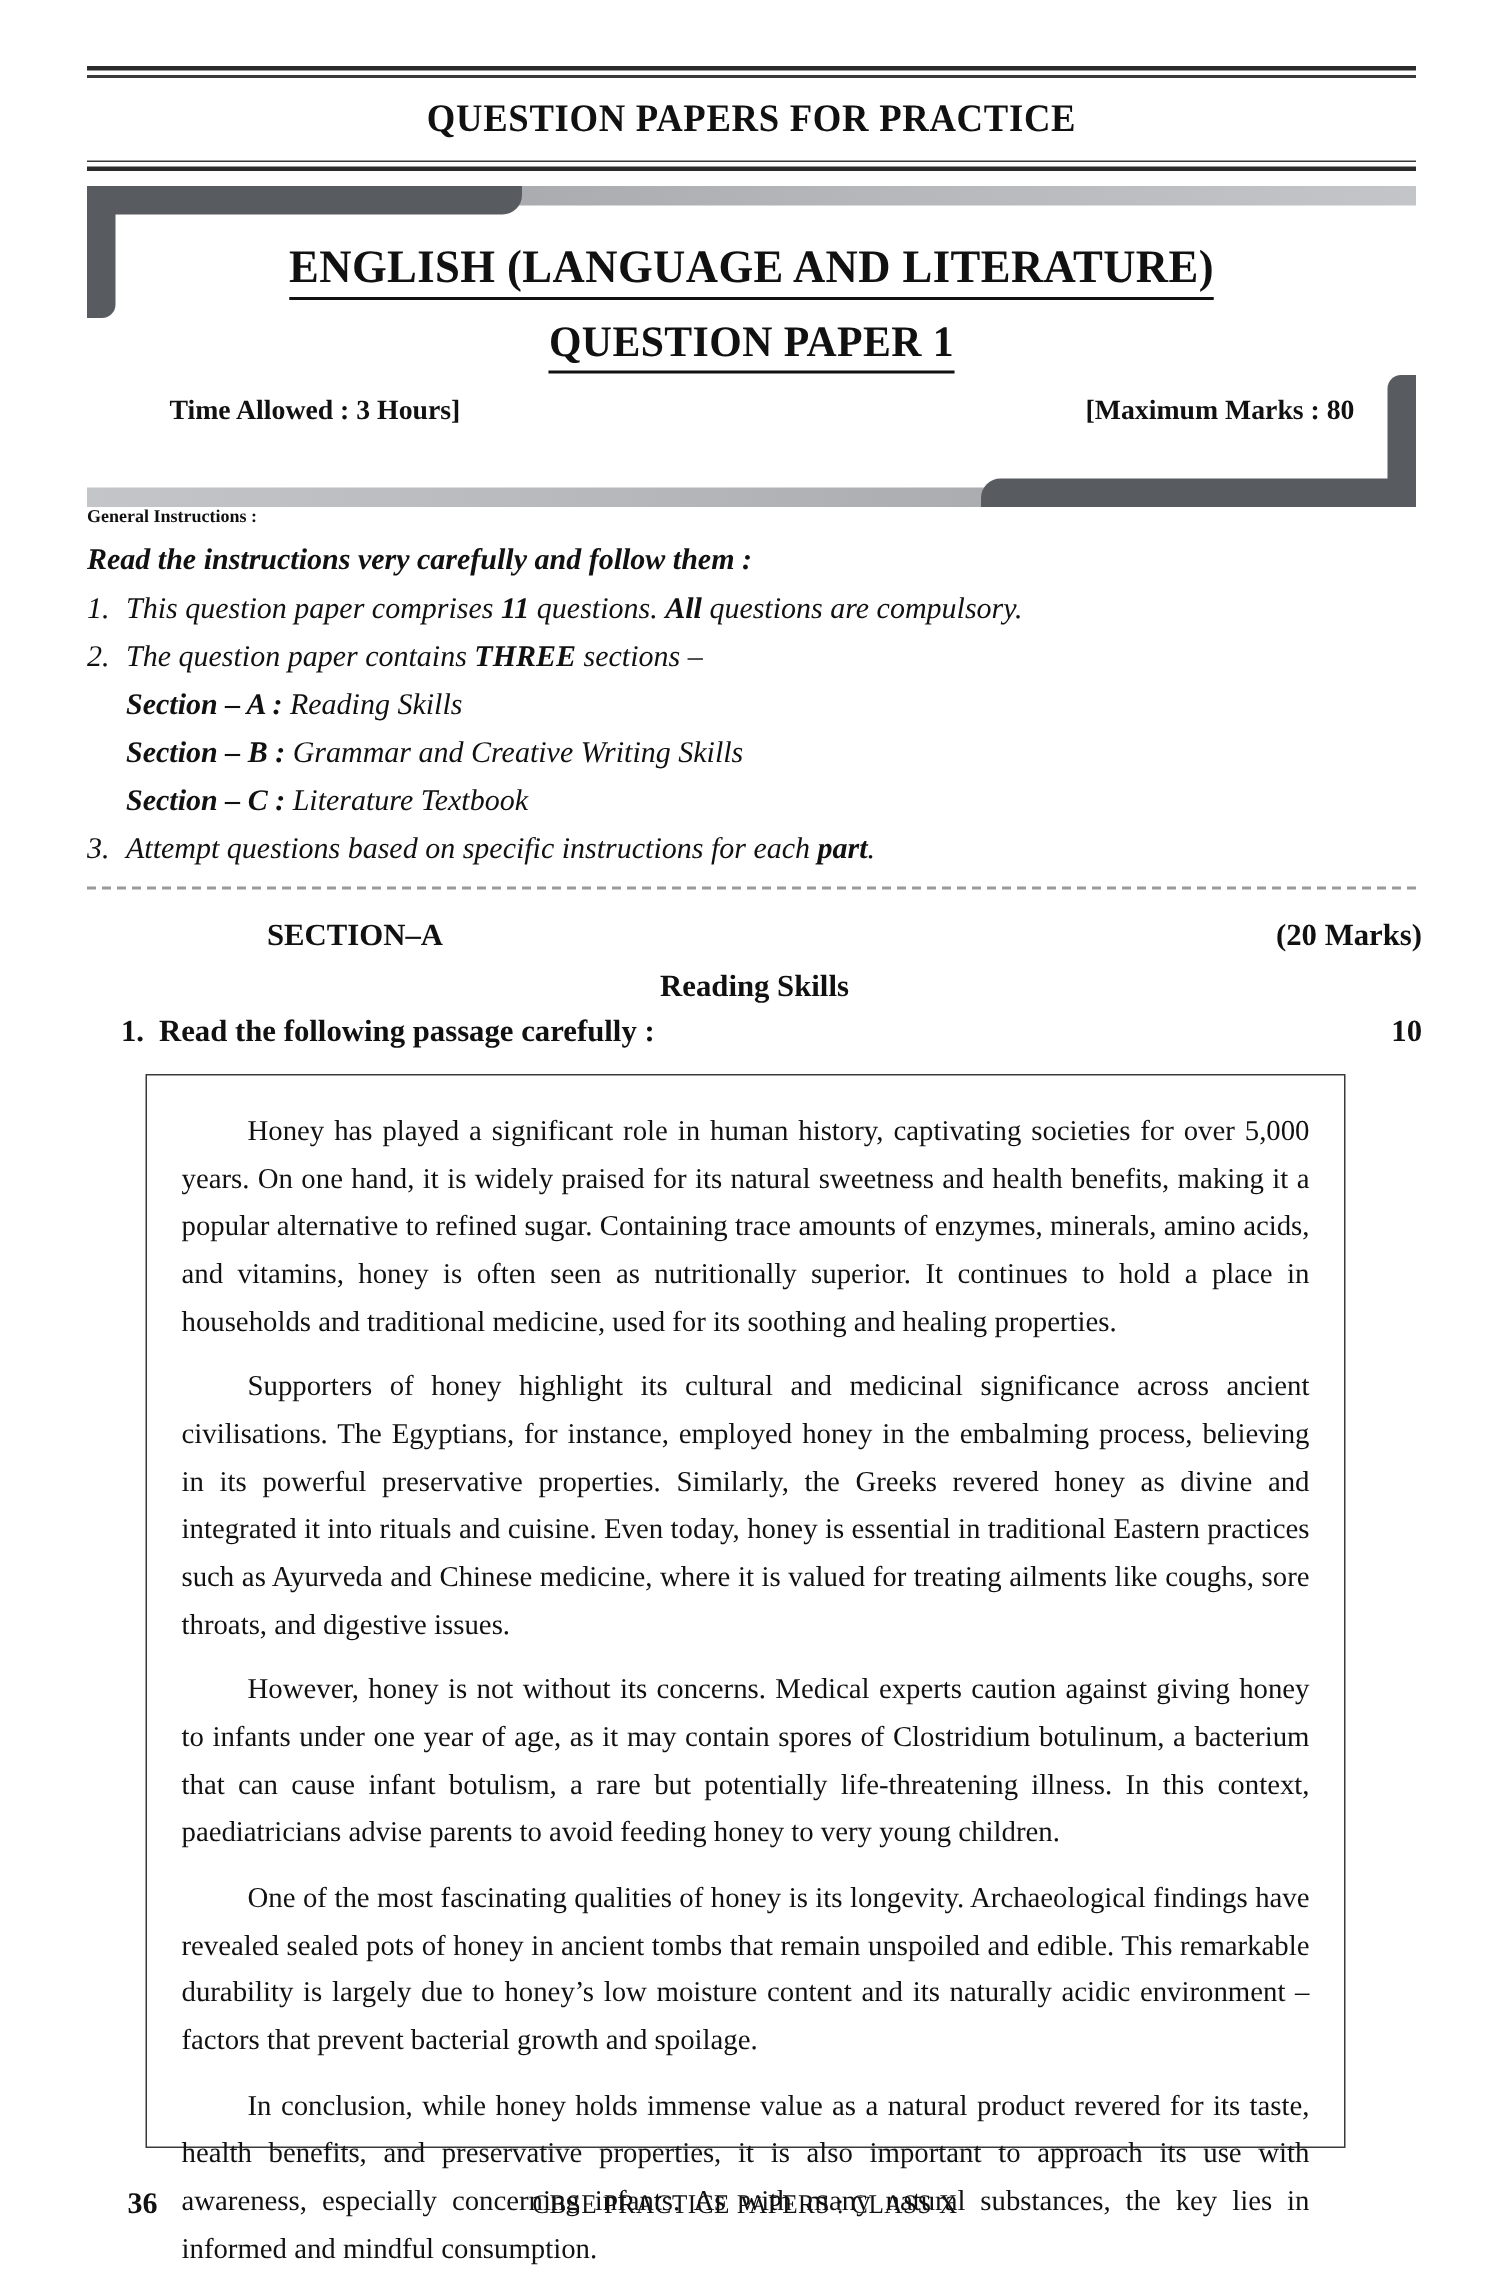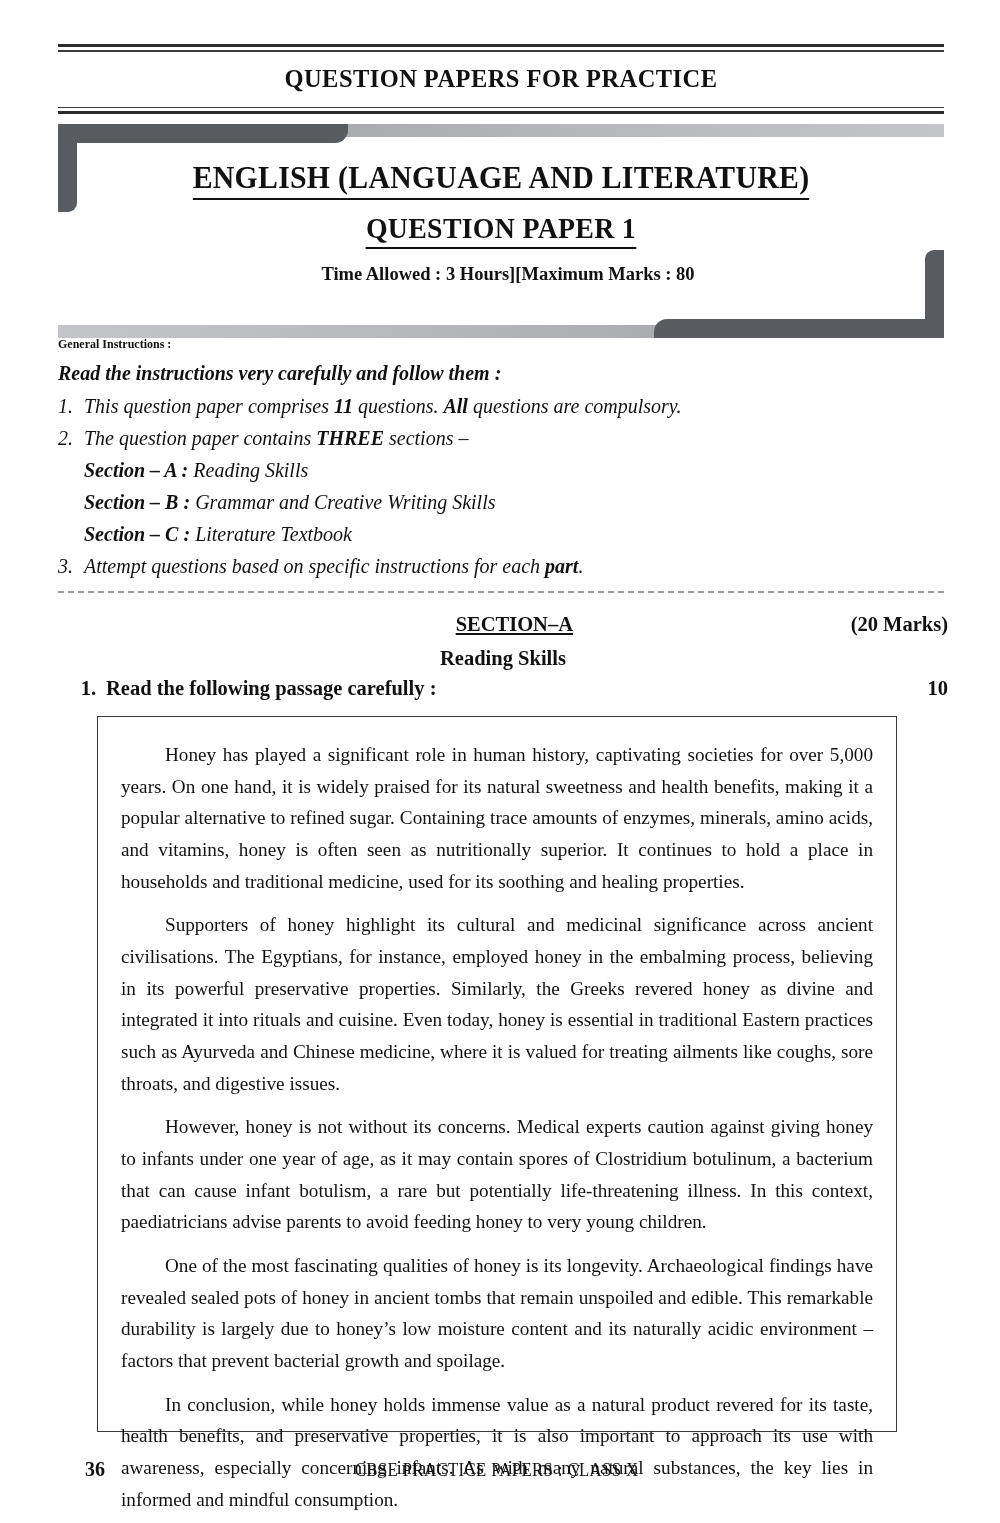--- a/index.html
+++ b/index.html
@@ -157,21 +157,21 @@
     border-bottom: 2.5px solid #111;
     padding-bottom: 3px;
   }
 
   .timeline-row {
     position: absolute;
     left: 55px;
     top: 140px;
     width: 790px;
     display: flex;
-    justify-content: center;
+    justify-content: space-between;
     align-items: baseline;
     font-weight: bold;
     font-size: 18.5px;
   }
 
   
   .instructions {
     position: absolute;
     left: 58px;
     top: 338px;
@@ -227,23 +227,21 @@
     left: 58px;
     top: 613px;
     width: 890px;
     display: flex;
     align-items: baseline;
     font-weight: bold;
     font-size: 20.5px;
   }
   .section-row .sec-name {
     flex: 1;
-    text-align: center;
     padding-left: 120px;
-    text-decoration: underline;
   }
   .section-row .sec-marks {
     flex: 0 0 auto;
   }
   .subsection {
     position: absolute;
     left: 58px;
     top: 647px;
     width: 890px;
     text-align: center;

